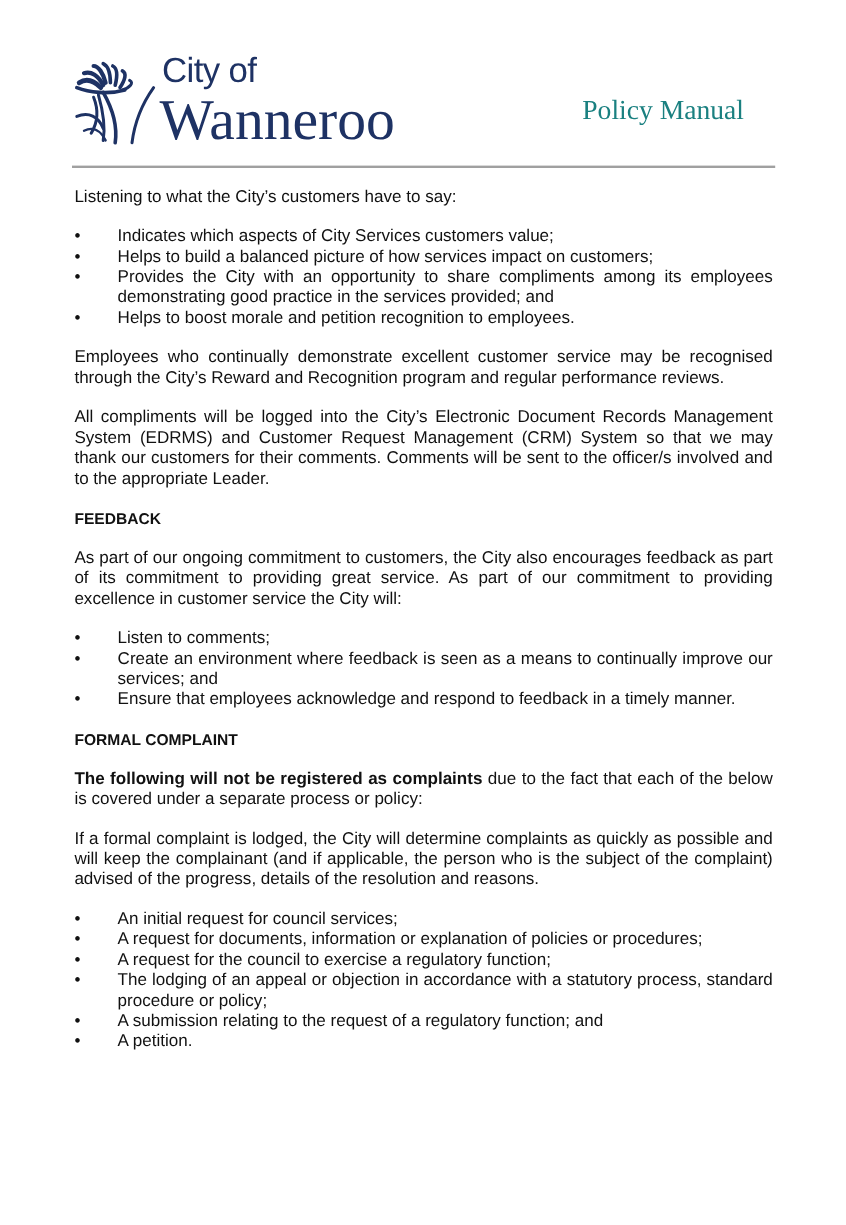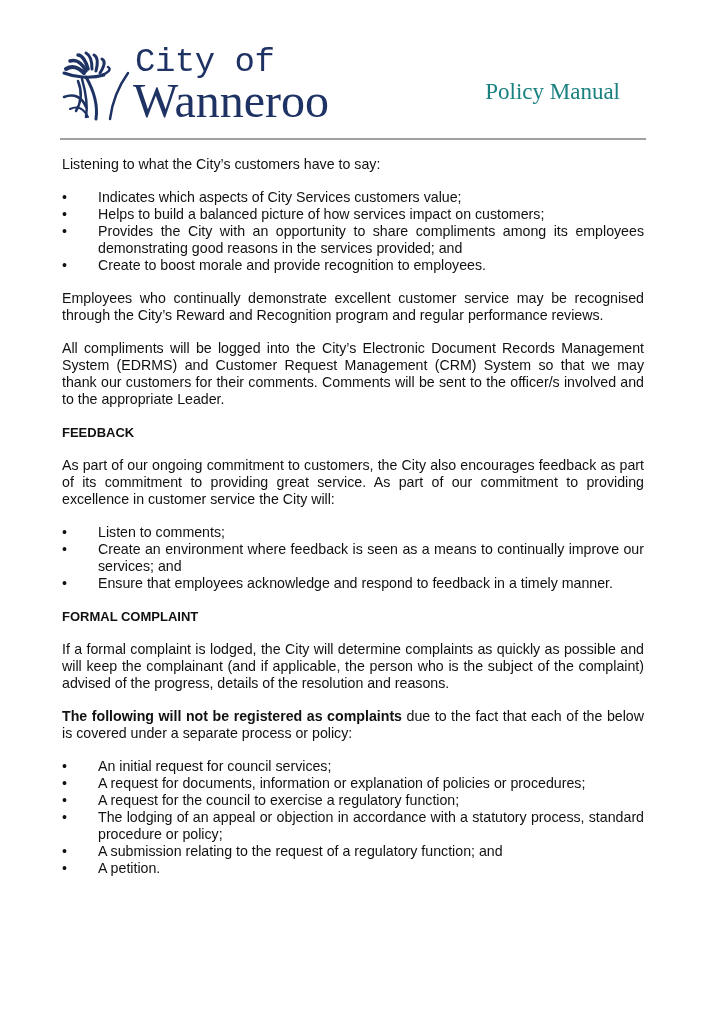--- a/index.html
+++ b/index.html
@@ -32,22 +32,22 @@
       position: absolute;
       left: 0;
       top: 0;
       width: 80px;
       height: 75px;
     }
     .logo-text-1 {
       position: absolute;
       left: 75px;
       top: -2px;
-      font-family: Liberation Mono, monospace;
-      font-size: 34px;
+      font-family: Liberation Sans, sans-serif;
+      font-size: 29px;
       color: #1e3264;
       letter-spacing: -0.5px;
       line-height: 1;
       text-align: center;
     }
     .logo-text-2 {
       position: absolute;
       left: 73px;
       top: 30px;
       font-family: "Liberation Serif", "DejaVu Serif", serif;
@@ -145,40 +145,40 @@
   <div class="manual-title">Policy Manual</div>
   <div class="header-rule"></div>
 </div>
 
 <div class="content">
   <p>Listening to what the City’s customers have to say:</p>
 
   <ul class="bullets">
     <li><span class="bullet">•</span><span>Indicates which aspects of City Services customers value;</span></li>
     <li><span class="bullet">•</span><span>Helps to build a balanced picture of how services impact on customers;</span></li>
-    <li><span class="bullet">•</span><span>Provides the City with an opportunity to share compliments among its employees demonstrating good reasons in the services provided; and</span></li>
-    <li><span class="bullet">•</span><span>Create to boost morale and provide recognition to employees.</span></li>
+    <li><span class="bullet">•</span><span>Provides the City with an opportunity to share compliments among its employees demonstrating good practice in the services provided; and</span></li>
+    <li><span class="bullet">•</span><span>Helps to boost morale and petition recognition to employees.</span></li>
   </ul>
 
   <p>Employees who continually demonstrate excellent customer service may be recognised through the City’s Reward and Recognition program and regular performance reviews.</p>
   <p>All compliments will be logged into the City’s Electronic Document Records Management System (EDRMS) and Customer Request Management (CRM) System so that we may thank our customers for their comments. Comments will be sent to the officer/s involved and to the appropriate Leader.</p>
 
   <h2>FEEDBACK</h2>
   <p>As part of our ongoing commitment to customers, the City also encourages feedback as part of its commitment to providing great service. As part of our commitment to providing excellence in customer service the City will:</p>
 
   <ul class="bullets">
     <li><span class="bullet">•</span><span>Listen to comments;</span></li>
     <li><span class="bullet">•</span><span>Create an environment where feedback is seen as a means to continually improve our services; and</span></li>
     <li><span class="bullet">•</span><span>Ensure that employees acknowledge and respond to feedback in a timely manner.</span></li>
   </ul>
 
   <h2>FORMAL COMPLAINT</h2>
+  <p><span class="bold">The following will not be registered as complaints</span><span> due to the fact that each of the below is covered under a separate process or policy:</span></p>
+
   <p>If a formal complaint is lodged, the City will determine complaints as quickly as possible and will keep the complainant (and if applicable, the person who is the subject of the complaint) advised of the progress, details of the resolution and reasons.</p>
-
-  <p><span class="bold">The following will not be registered as complaints</span><span> due to the fact that each of the below is covered under a separate process or policy:</span></p>
 
   <ul class="bullets">
     <li><span class="bullet">•</span><span>An initial request for council services;</span></li>
     <li><span class="bullet">•</span><span>A request for documents, information or explanation of policies or procedures;</span></li>
     <li><span class="bullet">•</span><span>A request for the council to exercise a regulatory function;</span></li>
     <li><span class="bullet">•</span><span>The lodging of an appeal or objection in accordance with a statutory process, standard procedure or policy;</span></li>
     <li><span class="bullet">•</span><span>A submission relating to the request of a regulatory function; and</span></li>
     <li><span class="bullet">•</span><span>A petition.</span></li>
   </ul>
 </div>

